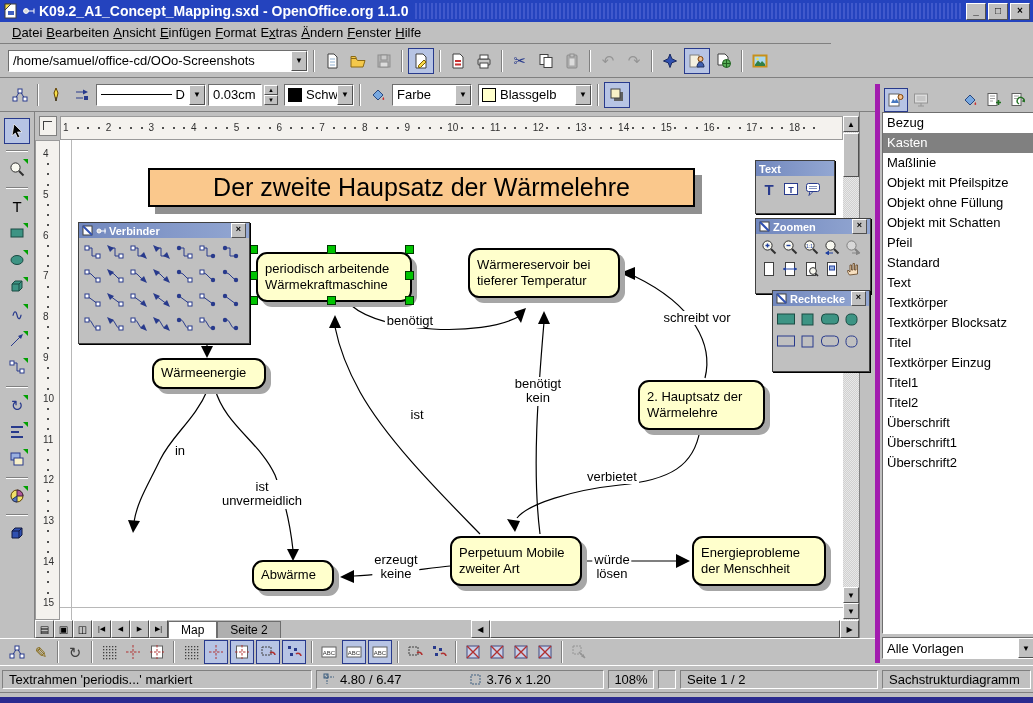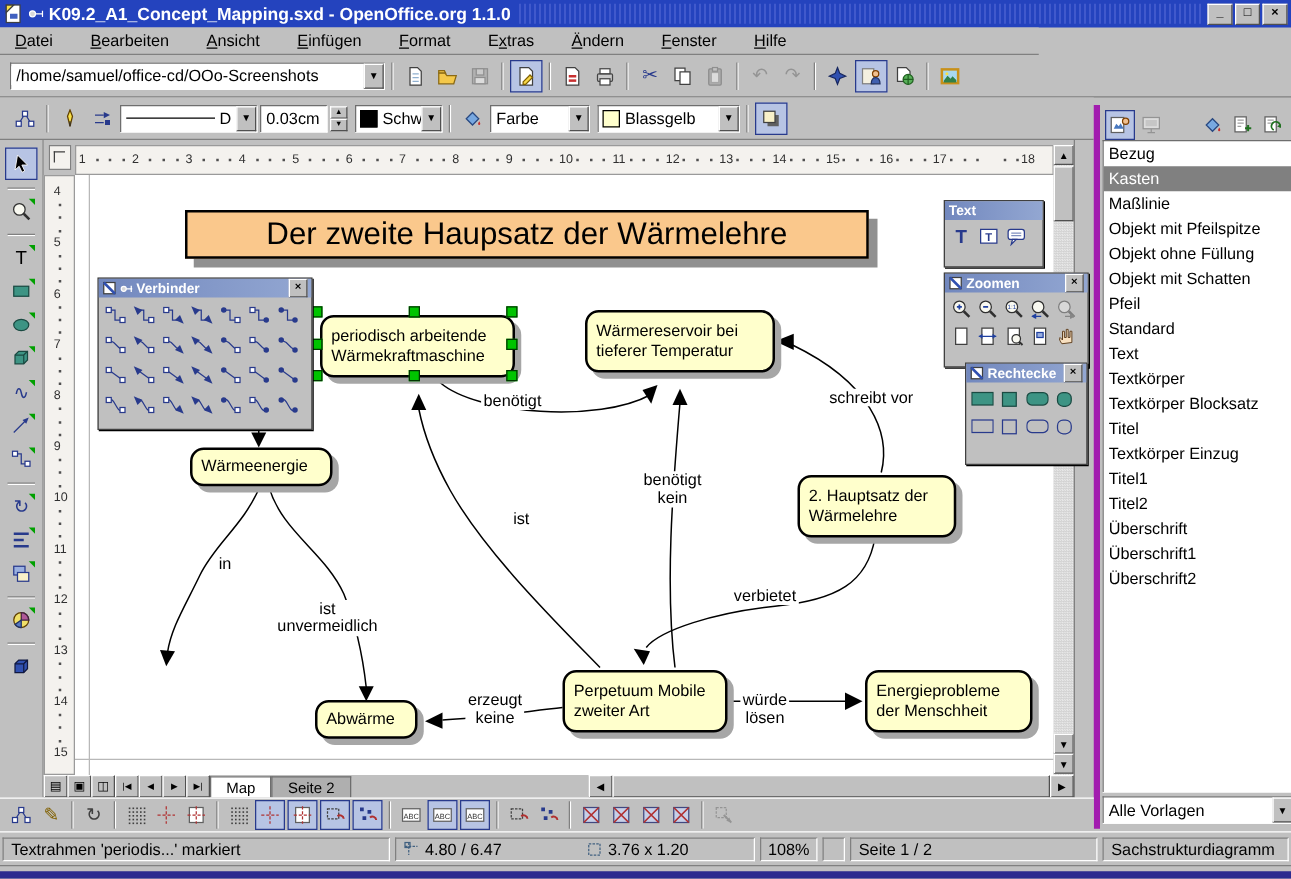--- a/index.html
+++ b/index.html
@@ -8,21 +8,21 @@
        -webkit-user-select:none;user-select:none;}
   .abs{position:absolute;}
   
   #titlebar{left:0;top:0;width:1033px;height:22px;background:#2443BE;display:flex;align-items:center;padding:0 3px;gap:4px;box-sizing:border-box;}
   #titlebar .t{color:#fff;font-weight:bold;font-size:14px;white-space:nowrap;}
   .tb-fill{flex:1;height:16px;background:repeating-linear-gradient(90deg,#2443BE 0 2px,#4059CC 2px 4px);}
   .winbtn{width:18px;height:15px;background:#C0C0C0;border:1px solid;border-color:#fff #505050 #505050 #fff;
           font-size:10px;line-height:13px;text-align:center;font-weight:bold;}
   
   #menubar{left:0;top:22px;width:831px;height:22px;background:#C0C0C0;border-bottom:1px solid #808080;
-           display:flex;align-items:center;padding:0 10px;gap:26px;box-sizing:border-box;}
+           display:flex;align-items:center;padding:0 10px;box-sizing:border-box;}
   .menu-item{white-space:nowrap;padding:1px 2px;}
   
   #funcbar{left:0;top:44px;width:1033px;height:34px;background:#C0C0C0;border-bottom:1px solid #808080;
            display:flex;align-items:center;padding:0 8px;gap:2px;box-sizing:border-box;}
   #objbar{left:0;top:78px;width:875px;height:34px;background:#C0C0C0;border-bottom:1px solid #808080;
           display:flex;align-items:center;padding:0 8px;gap:2px;box-sizing:border-box;}
   .tbtn{width:24px;height:24px;display:flex;align-items:center;justify-content:center;position:relative;flex:0 0 auto;}
   .tbtn.sm{width:22px;height:22px;}
   .tbtn .gl{font-size:15px;line-height:1;}
   .tbtn.active{border:1px solid #283A8C;background:#B7C4E4;}
@@ -465,21 +465,21 @@
     <span class="rdot" style="left: 624.15px; top: 10px;"></span>
     <span class="rdot" style="left: 634.825px; top: 10px;"></span>
     <span class="rnum" style="left: 642.5px; top: 5px;">16</span>
     <span class="rdot" style="left: 656.175px; top: 10px;"></span>
     <span class="rdot" style="left: 666.85px; top: 10px;"></span>
     <span class="rdot" style="left: 677.525px; top: 10px;"></span>
     <span class="rnum" style="left: 685.2px; top: 5px;">17</span>
     <span class="rdot" style="left: 698.875px; top: 10px;"></span>
     <span class="rdot" style="left: 709.55px; top: 10px;"></span>
     <span class="rdot" style="left: 720.225px; top: 10px;"></span>
-    <span class="rnum" style="left: 727.9px; top: 5px; margin-left: 28px;">18</span>
+    <span class="rnum" style="left: 727.9px; top: 5px;">18</span>
     <span class="rdot" style="left: 741.575px; top: 10px;"></span>
     <span class="rdot" style="left: 752.25px; top: 10px;"></span>
   </div>
 <div class="abs" id="vruler">
     <span class="rnum" style="left: 7px; top: 7px;">4</span>
     <span class="rdot" style="left: 11px; top: 22.2px;"></span>
     <span class="rdot" style="left: 11px; top: 32.4px;"></span>
     <span class="rdot" style="left: 11px; top: 42.6px;"></span>
     <span class="rnum" style="left: 7px; top: 47.8px;">5</span>
     <span class="rdot" style="left: 11px; top: 63px;"></span>

